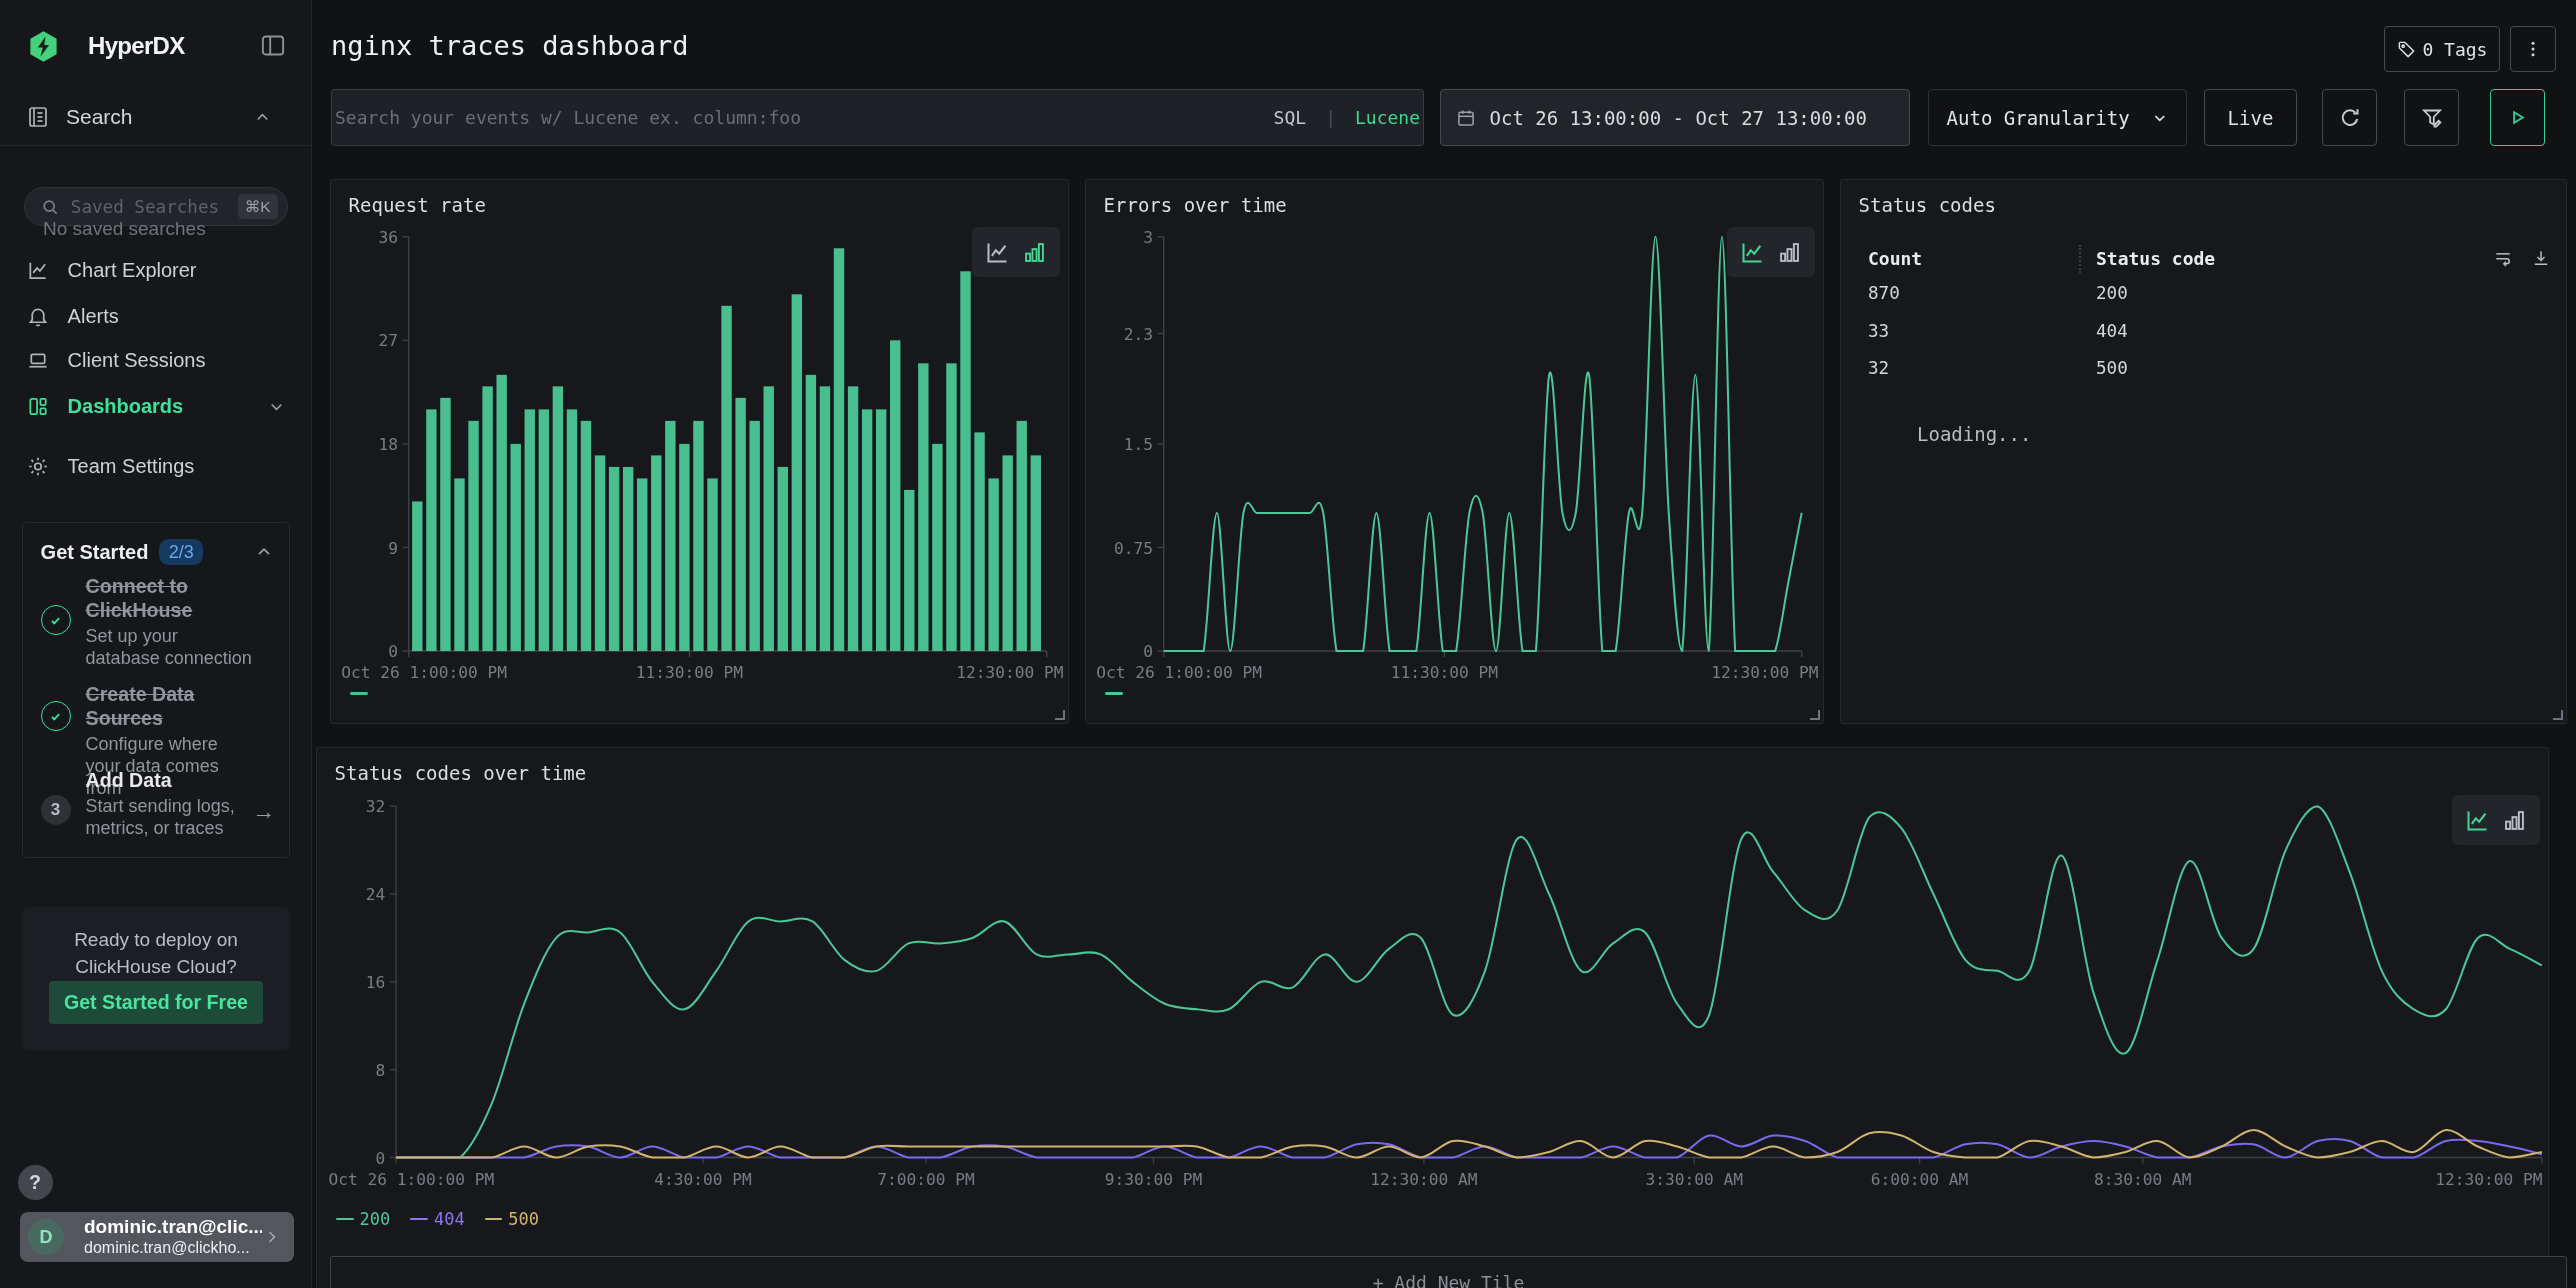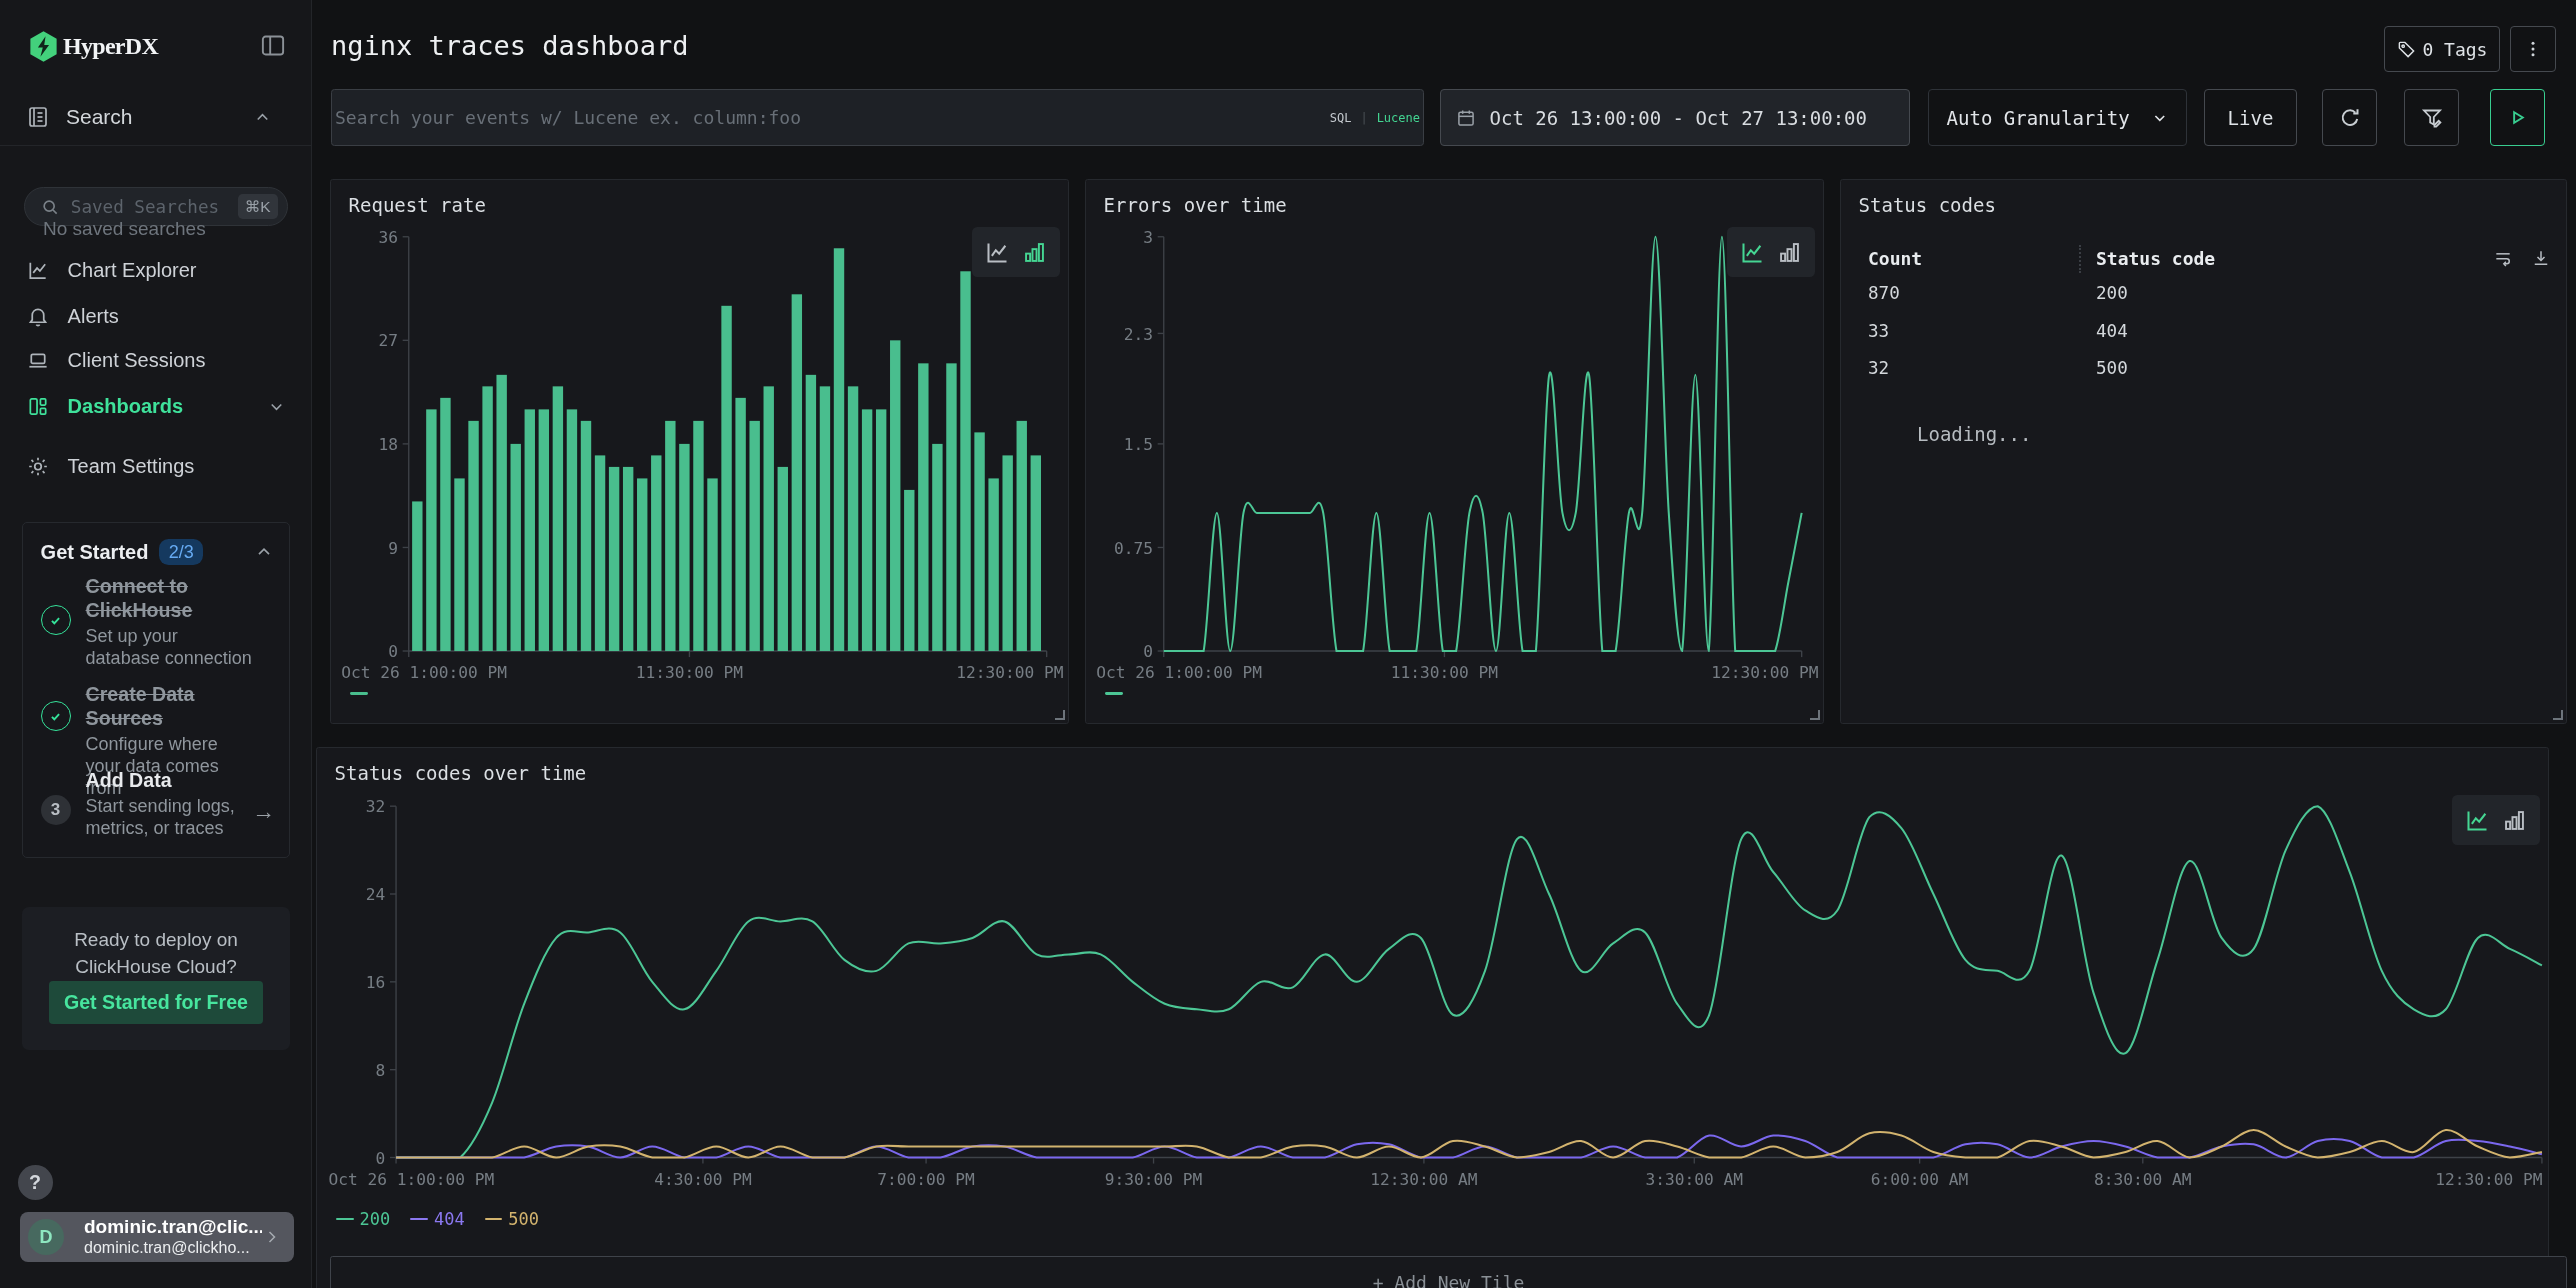--- a/index.html
+++ b/index.html
@@ -7,21 +7,21 @@
     font-family:"Liberation Sans","DejaVu Sans",sans-serif; }
   .mono { font-family:"DejaVu Sans Mono","Liberation Mono",monospace; }
   svg { display:block; }
 
   
   #sidebar { position:absolute; left:0; top:0; width:312px; height:1288px;
     background:#16171a; border-right:0.7px solid #232529; }
   .logo-row { position:absolute; left:26px; top:27px; width:262px; height:38px;
     display:flex; align-items:center; }
   .logo-hex { width:35px; height:35px; }
-  .logo-text { margin-left:2px; font-family:Liberation Serif, serif;
+  .logo-text { margin-left:27px; font-family:Liberation Sans, sans-serif;
     font-weight:bold; font-size:24px; color:#f2f4f6; letter-spacing:-0.7px; }
   .collapse-btn { position:absolute; right:0; top:5.4px; color:#8b9197; cursor:pointer; }
 
   .search-header { position:absolute; left:26px; top:101px; width:262px; height:32px;
     display:flex; align-items:center; color:#aeb4ba; }
   .search-header .lbl { margin-left:16px; font-size:21px; color:#d3d7db; }
   .search-header .chev { position:absolute; right:16px; color:#9aa1a8; }
   .sb-divider { position:absolute; left:0; top:145px; width:312px; height:0.7px; background:#232529; }
 
   .saved-pill { position:absolute; left:24px; top:155px; width:264px; height:39px;
@@ -89,21 +89,21 @@
   .btn { position:absolute; border:0.7px solid #45494f; border-radius:4px; background:transparent;
     color:#dfe3e7; display:flex; align-items:center; justify-content:center; cursor:pointer;
     font-family:"DejaVu Sans Mono","Liberation Mono",monospace; }
   #tags-btn { left:2384px; top:26px; width:116px; height:46px; font-size:18px; gap:6.8px; }
   #dots-btn { left:2510px; top:26px; width:46px; height:46px; color:#cfd4d9; }
 
   #event-search { position:absolute; left:331px; top:89px; width:1093px; height:57px;
     background:#1e2126; border:0.7px solid #3a3e44; border-radius:3.4px; display:flex;
     align-items:center; padding:0 3px; }
   #event-search .ph { font-size:18px; color:#686f77; flex:1; }
-  .lang-toggle { font-size:12px; display:flex; gap:9px; }
+  .lang-toggle { font-size:18px; display:flex; gap:19px; }
   .lang-sql { color:#c3c8cd; } .lang-sep { color:#4a4f55; } .lang-lucene { color:#43d692; }
 
   #date-btn { left:1440px; top:89px; width:470px; height:57px; background:#212429;
     justify-content:flex-start; padding:0 15px; gap:13.5px; font-size:19px; color:#d8dce0; }
   #gran-btn { left:1928px; top:89px; width:259px; height:57px; border-color:#2e3238;
     justify-content:space-between; padding:0 17.6px; font-size:19px; color:#e2e5e9; }
   #live-btn { left:2204px; top:89px; width:93px; height:57px; font-size:19px; }
   #refresh-btn { left:2322px; top:89px; width:55px; height:57px; color:#c8cdd2; }
   #filter-btn { left:2404px; top:89px; width:55px; height:57px; color:#c8cdd2; }
   #play-btn { left:2490px; top:89px; width:55px; height:57px; border-color:#38cd90; color:#38cd90; }

